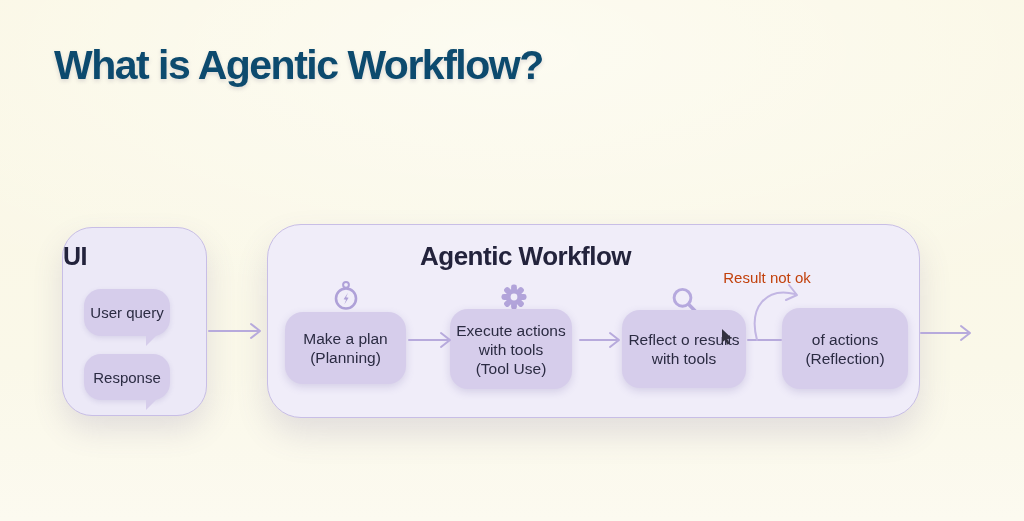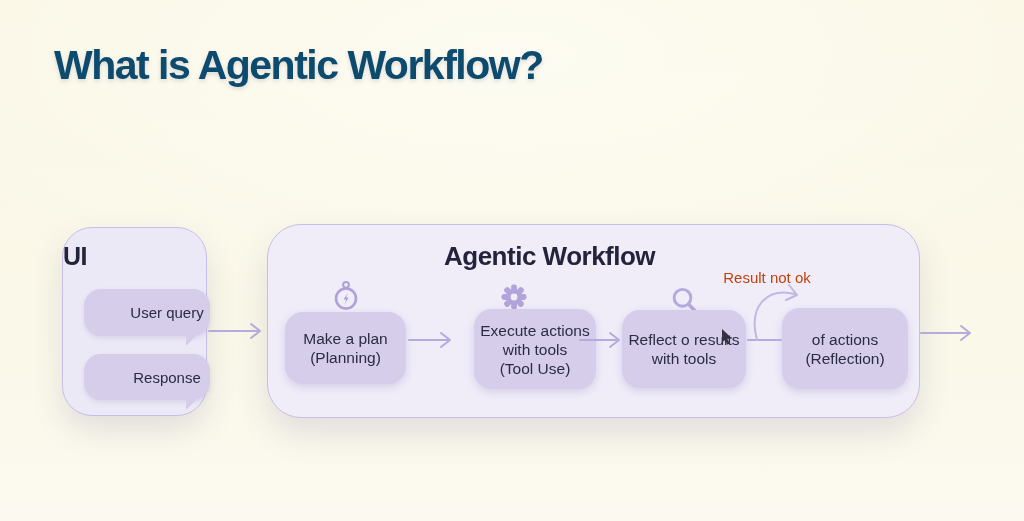--- a/index.html
+++ b/index.html
@@ -25,36 +25,35 @@
   .ui-title{
     position:absolute;top:14px;left:0;width:100%;text-align:left;
     font-size:25px;font-weight:bold;color:#23233C;letter-spacing:-0.5px;
   }
   .bubble{
     position:absolute;left:21px;width:86px;height:47px;
     background:#D6CDEB;border-radius:17px;
     display:flex;align-items:center;justify-content:center;
     font-size:15px;color:#2B2B42;
     box-shadow:0 2px 5px rgba(100,85,160,0.15);
-    padding-left:40px;
   }
   .bubble::after{
     content:"";position:absolute;right:11px;bottom:-10px;
     width:0;height:0;border-top:13px solid #D6CDEB;border-right:13px solid transparent;
   }
   .bubble.b1{top:61px;}
   .bubble.b2{top:126px;height:46px;}
   .wf-panel{
     position:absolute;left:267px;top:224px;width:653px;height:194px;
     background:#F0EDF9;border:1.5px solid #C8BEE6;border-radius:34px;
     box-shadow:0 16px 32px rgba(100,90,140,0.16);
     box-sizing:border-box;
   }
   .wf-title{
-    position:absolute;left:444px;top:241px;
+    position:absolute;left:420px;top:241px;
     font-size:26px;font-weight:bold;color:#23233C;letter-spacing:-0.5px;
   }
   .loop-label{
     position:absolute;left:712px;top:269px;width:110px;text-align:center;
     font-size:15px;color:#c2410c;
   }
   
   .step{
     position:absolute;background:#D6CDEB;border-radius:18px;
     display:flex;flex-direction:column;align-items:center;justify-content:center;
@@ -101,21 +100,21 @@
 </svg>
 <svg class="icon" style="left:670px;top:286px" width="30" height="30" viewBox="0 0 30 30">
   <circle cx="12.5" cy="11.8" r="8.4" fill="none" stroke="#B6A9DE" stroke-width="2.9"></circle>
   <line x1="18.6" y1="18.2" x2="25.4" y2="25.2" stroke="#B6A9DE" stroke-width="3.4" stroke-linecap="round"></line>
 </svg>
 
 <div class="step" style="left:285px;top:312px;width:121px;height:72px;">
   <span>Make a plan</span>
   <span>(Planning)</span>
 </div>
-<div class="step" style="left:474px;top:309px;width:122px;height:80px;">
+<div class="step" style="left:450px;top:309px;width:122px;height:80px;">
   <span>Execute actions</span>
   <span>with tools</span>
   <span>(Tool Use)</span>
 </div>
 <div class="step" style="left:622px;top:310px;width:124px;height:78px;">
   <span>Reflect o results</span>
   <span>with tools</span>
 </div>
 <div class="step" style="left:782px;top:308px;width:126px;height:81px;">
   <span>of actions</span>

